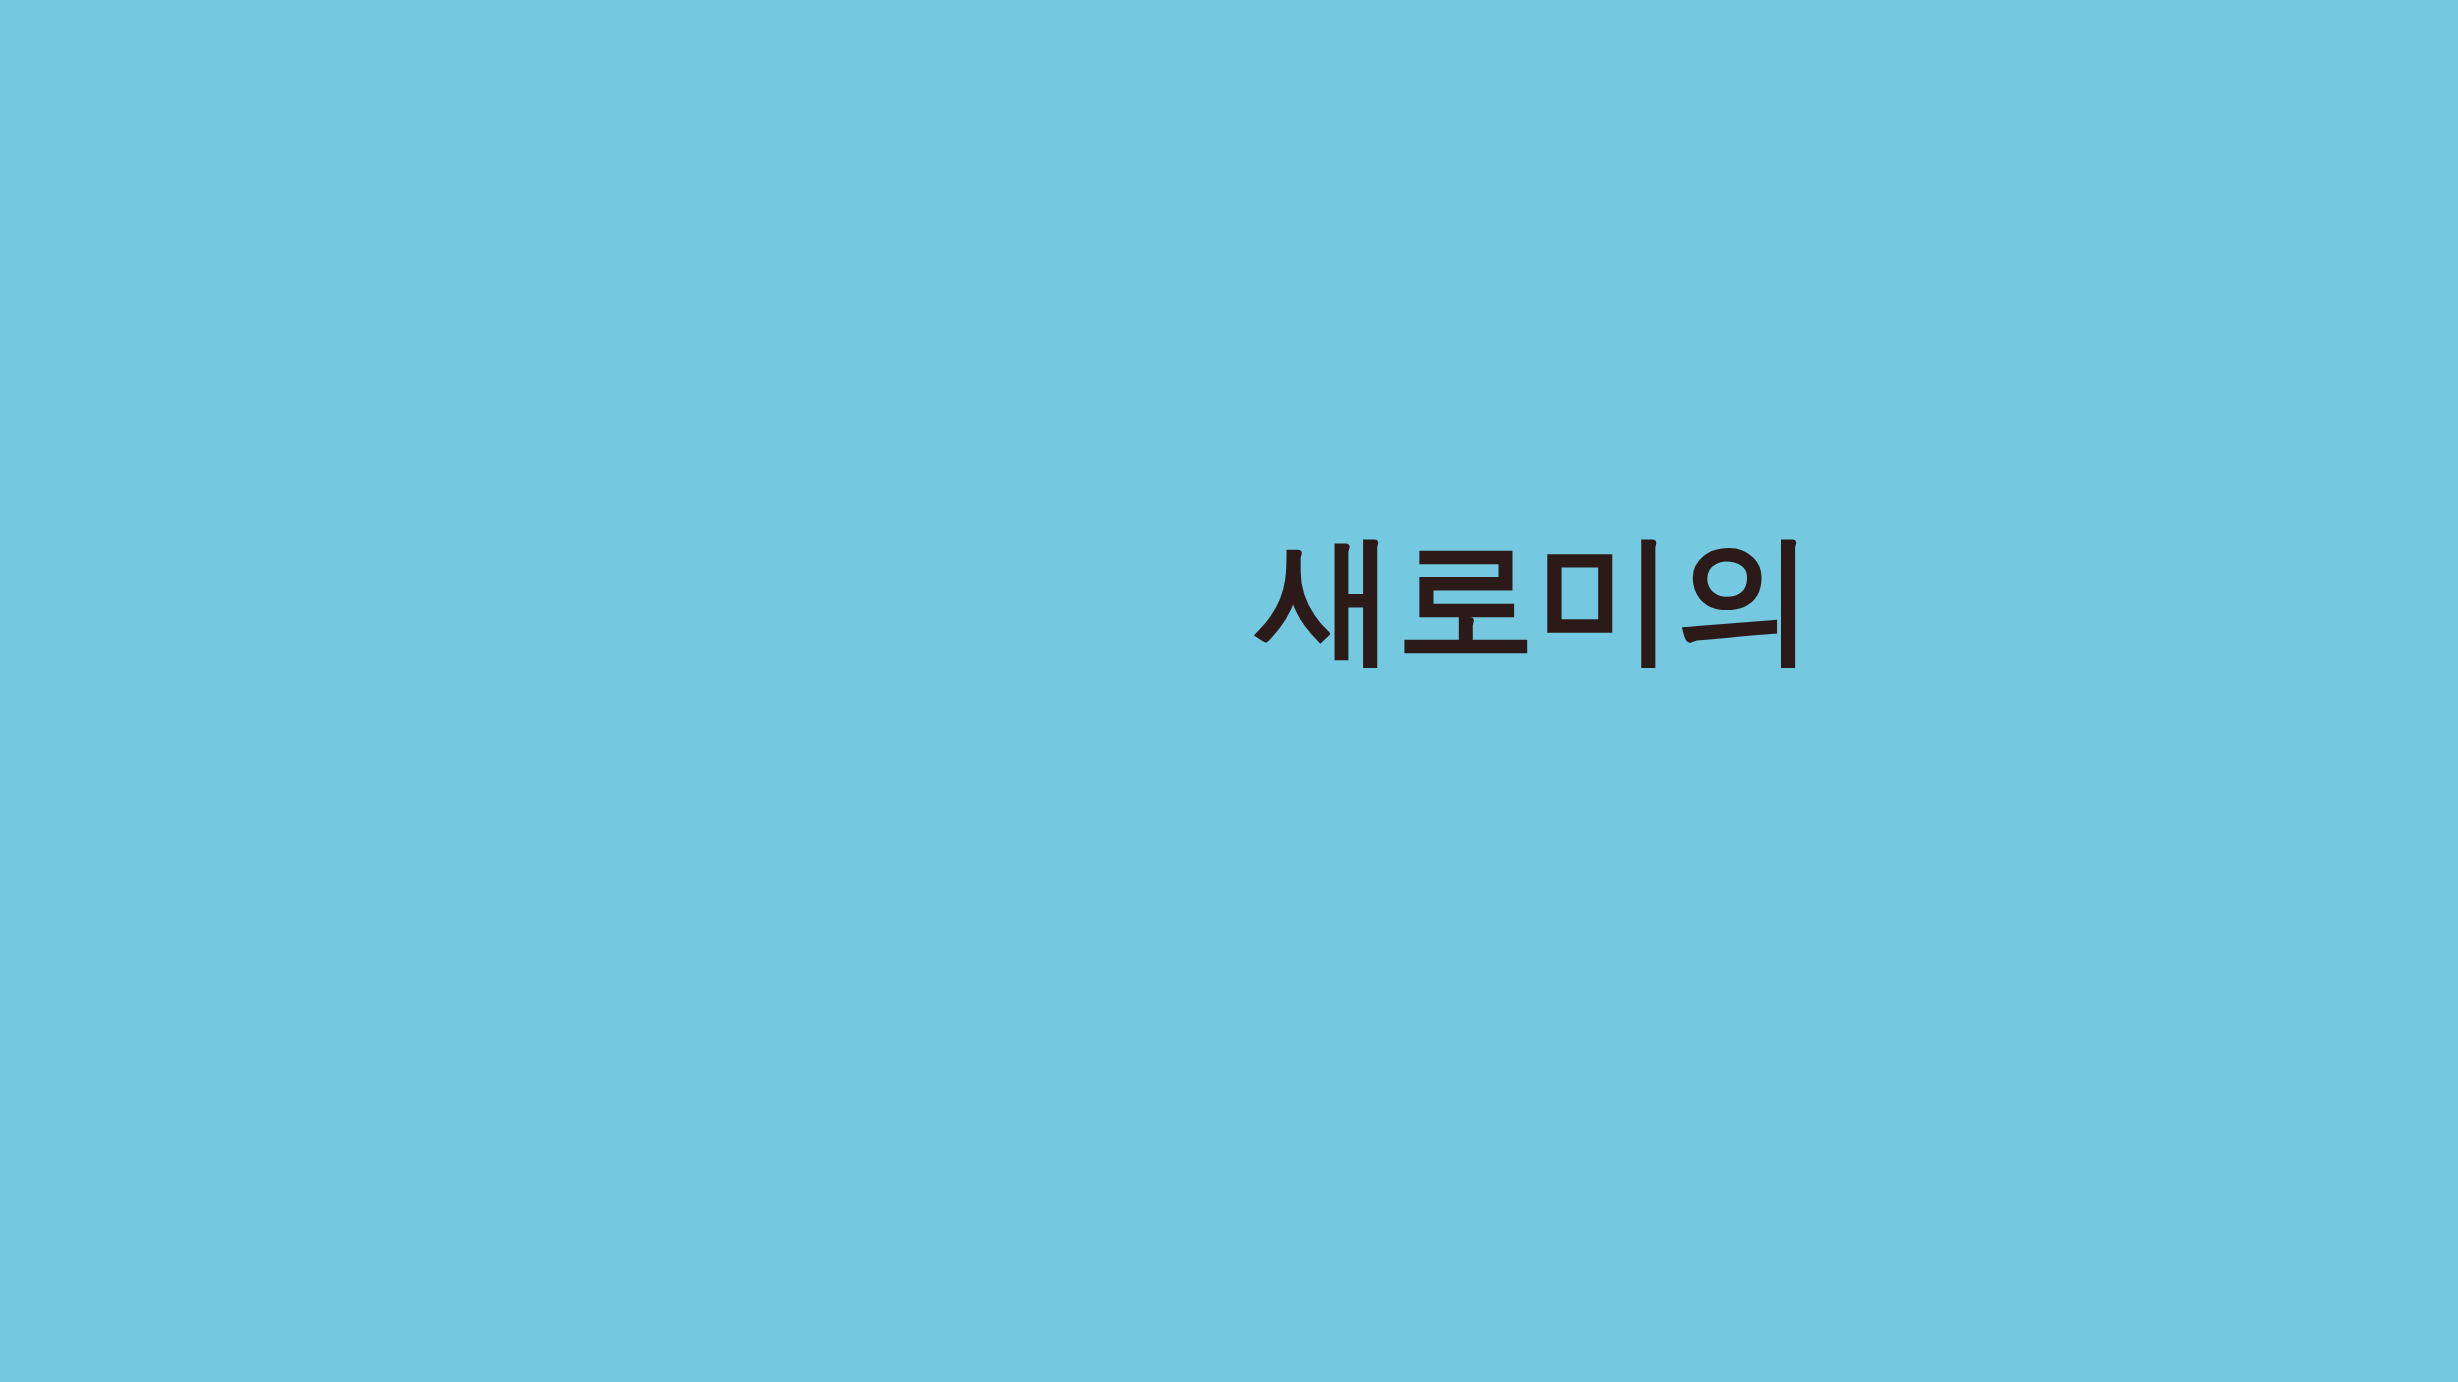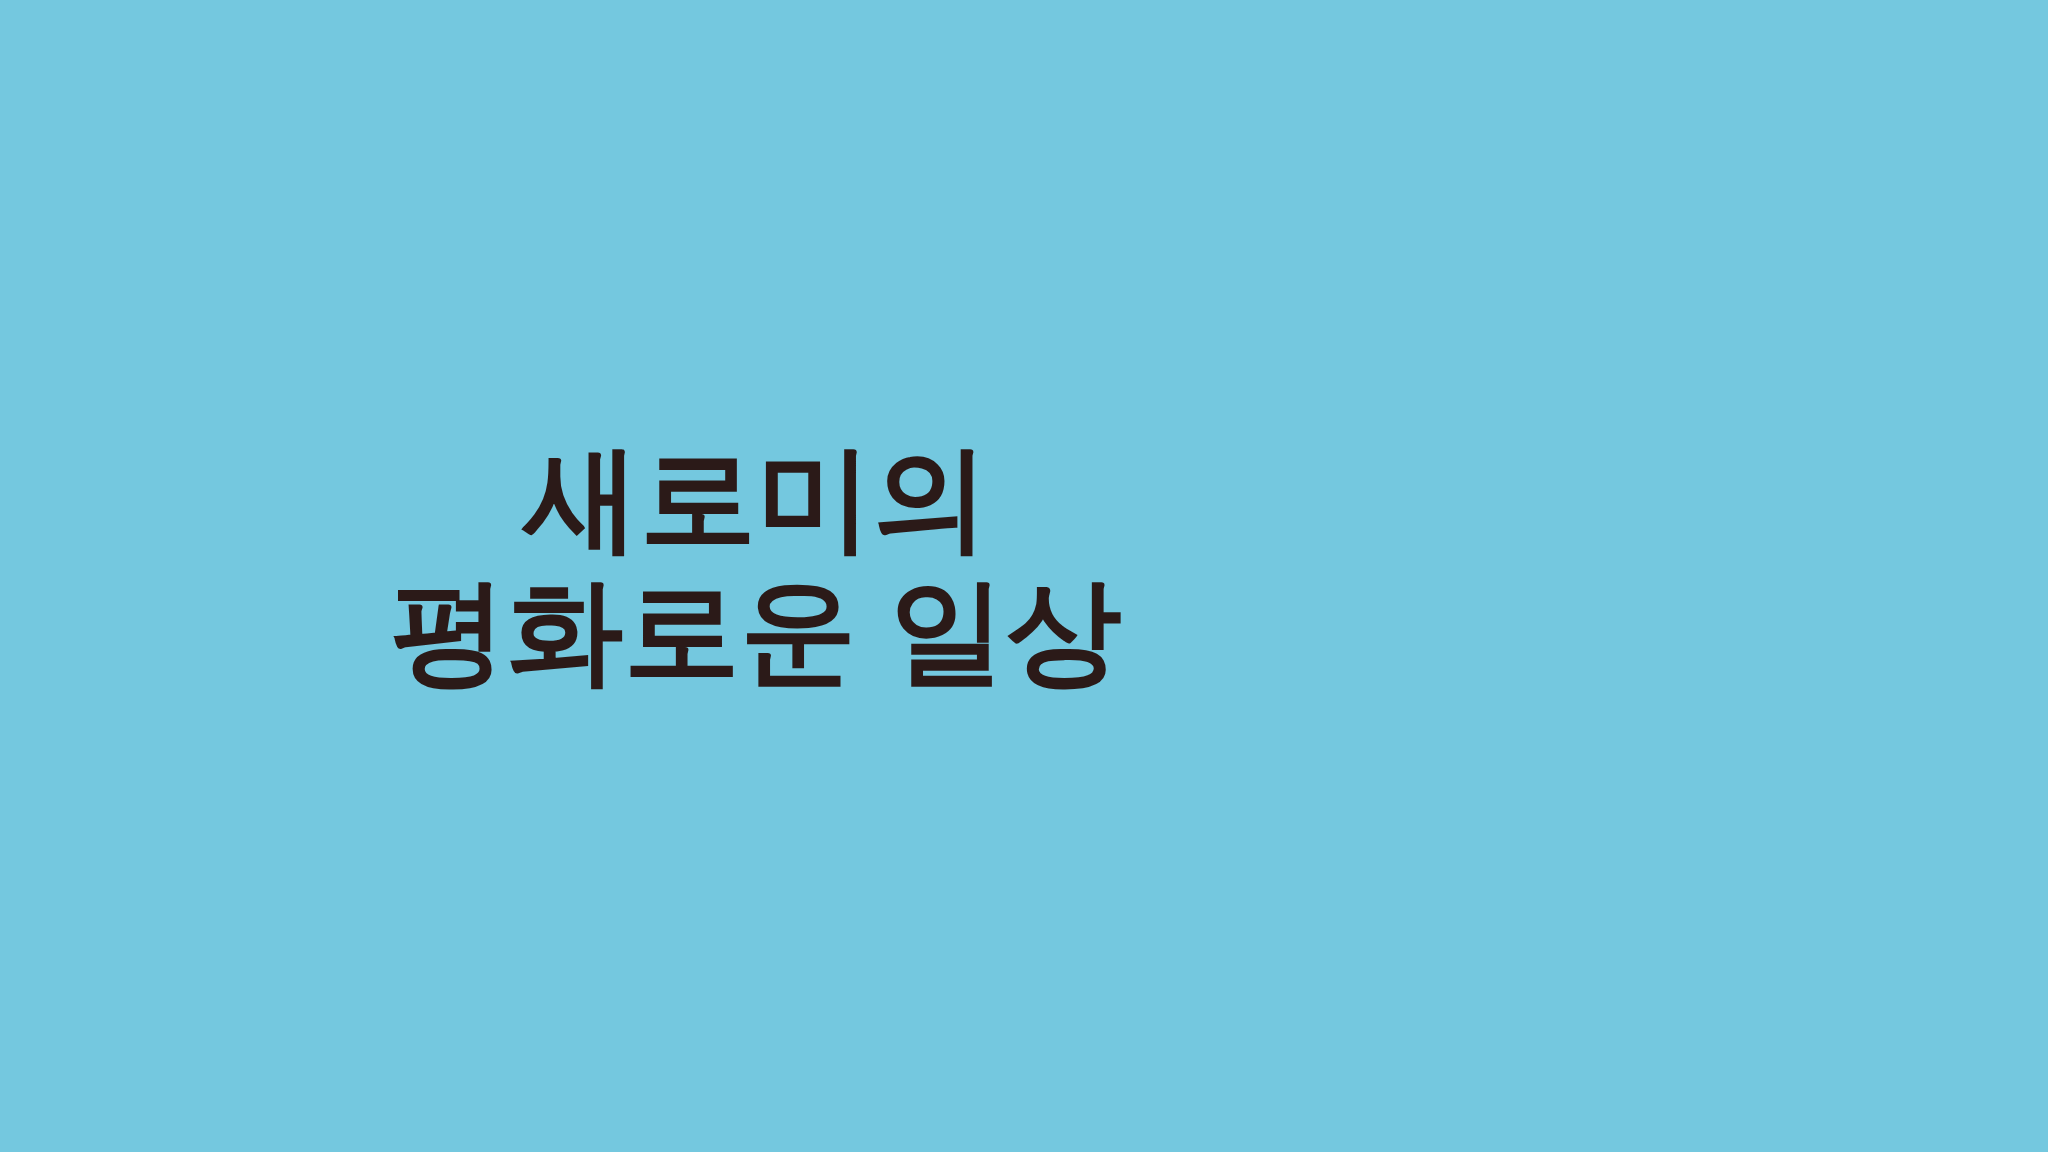--- a/index.html
+++ b/index.html
@@ -52,21 +52,20 @@
   .title-line--secondary {
     
     letter-spacing: 0.5px;
   }
 </style>
 </head>
 <body>
 
 <div class="slide-canvas" style="background: rgb(116, 200, 223);">
 
-  <div class="title-block" style="text-align: center;">
+  <div class="title-block" style="text-align: right;">
 
     <span class="title-line" style="color: rgb(43, 26, 24);">새로미의</span>
 
-    <span class="title-line title-line--secondary" style="color: rgb(43, 26, 24);">평화로운 일상</span>
 
   </div>
 
 </div>
 
 </body></html>

